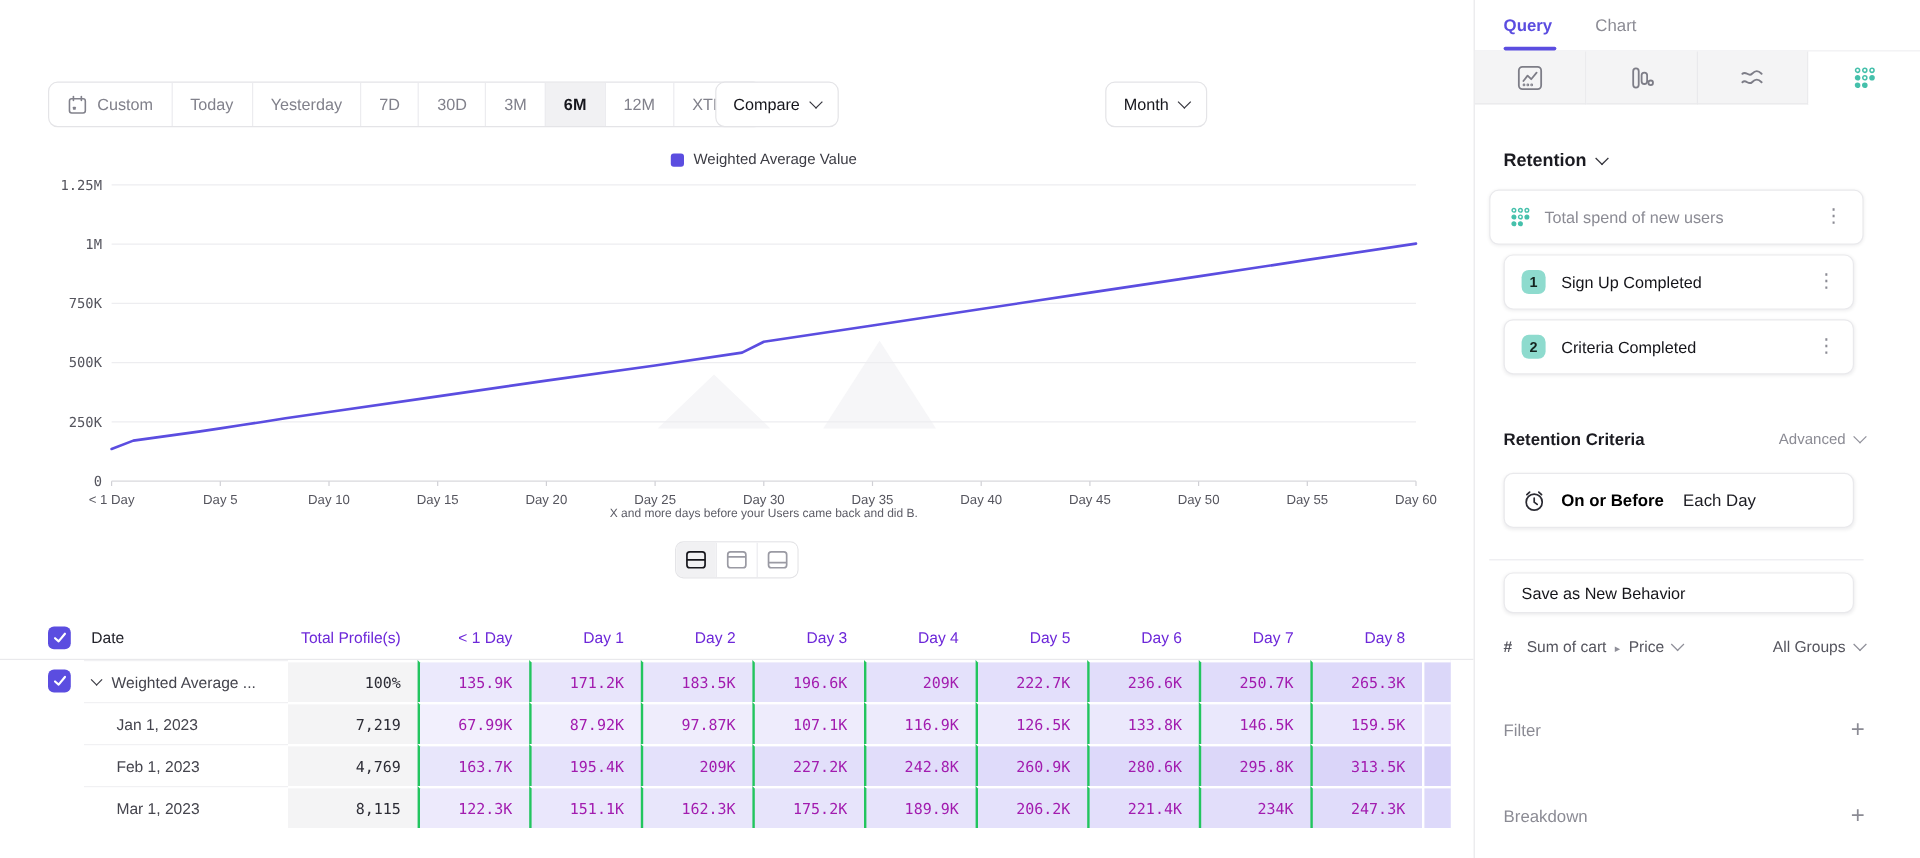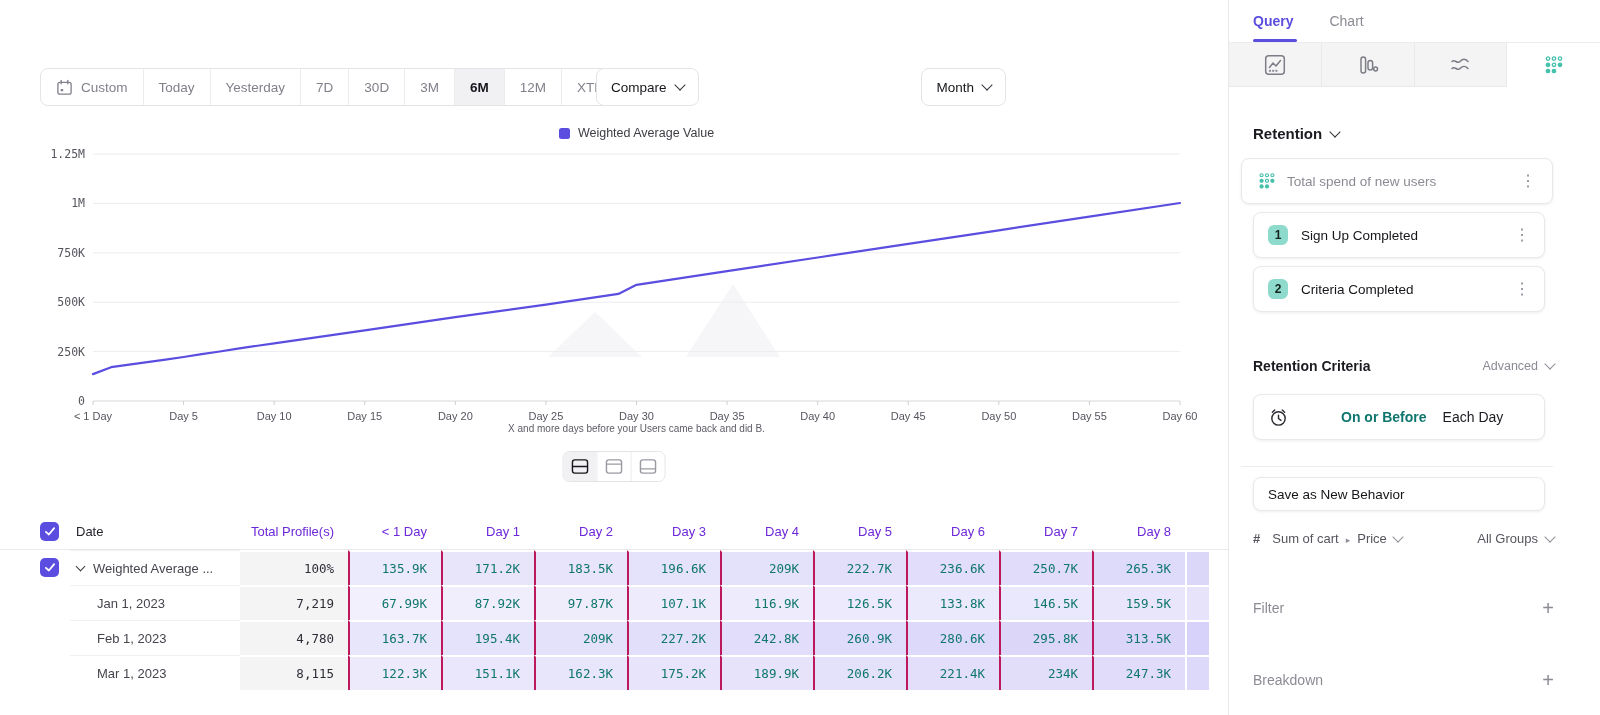--- a/index.html
+++ b/index.html
@@ -48,21 +48,21 @@
 
   
   .table{position:absolute;left:0;top:497px;width:1228px;}
   .trow{display:flex;align-items:stretch;height:35px;padding-left:40px;}
   .trow.thead{height:36px;border-bottom:1px solid #e9e9ec;}
   .cell{display:flex;align-items:center;box-sizing:border-box;}
   .ckc{width:30px;}
   .lblc{width:170px;font-size:13px;color:#45454e;}
   .numc{justify-content:flex-end;padding-right:14px;font-size:13px;}
   .totc{width:108px;background:#f4f4f5;color:#2d2d36;font-size:12.5px;border-top:2px solid #fff;}
-  .valc{width:93px;color:#0f766e;font-size:12.5px;border-top:2px solid #fff;border-left:2px solid #be185d;}
+  .valc{width:93px;color:#a21caf;font-size:12.5px;border-top:2px solid #fff;border-left:2px solid #22c55e;}
   .sliver{width:24px;border-top:2px solid #fff;border-left:2px solid #fff;}
   .headc{color:#6d28d9;font-size:13px;background:none!important;border:none!important;}
   .headc.date{color:#23232b;font-weight:500;padding-left:6px;}
   .trow .lblc{border-top:1px solid #f1f1f3;}
   .trow.thead .lblc,.trow.thead .ckc{border-top:none;}
   .cb{width:19px;height:19px;border-radius:5px;background:var(--accent);display:flex;align-items:center;
       justify-content:center;cursor:pointer;}
   .rowchev{display:inline-block;width:6px;height:6px;border-right:1.5px solid #3a3a42;border-bottom:1.5px solid #3a3a42;
            transform:rotate(45deg);margin:-3px 9px 0 7px;}
   .indent{padding-left:27px;}
@@ -91,21 +91,21 @@
   .bicon{display:flex;color:var(--teal);}
   .stepcard{margin-top:8px;width:292px;height:46px;padding:0 14px;gap:13px;cursor:pointer;}
   .badge{width:20px;height:20px;border-radius:6px;background:var(--teal-badge);color:#15241f;font-size:12px;
          font-weight:600;display:flex;align-items:center;justify-content:center;}
   .steplab{flex:1;font-size:13.5px;color:#15151a;}
   .crit-row{margin-top:46px;display:flex;align-items:center;justify-content:space-between;}
   .crit-label{font-size:14px;font-weight:700;color:#1b1b21;}
   .adv{display:flex;align-items:center;gap:8px;font-size:12.5px;color:#8b8b94;cursor:pointer;}
   .crit-card{margin-top:20px;width:292px;height:46px;padding:0 14px;gap:12px;cursor:pointer;}
   .clockicon{display:flex;color:#2a2a32;}
-  .timing{font-size:14px;font-weight:600;color:#0f766e;margin-left:40px;}
+  .timing{font-size:14px;font-weight:600;color:#000000;}
   .window{font-size:14px;color:#1b1b21;margin-left:4px;}
   .divider{margin:26px 0 0 -12px;width:312px;height:1px;background:#ececef;}
   .save-card{margin-top:10px;width:292px;height:34px;padding:0 14px;font-size:13.5px;font-weight:500;color:#15151a;
              cursor:pointer;}
   .measure-row{margin-top:20px;display:flex;align-items:center;gap:12px;font-size:13px;color:#55555e;}
   .hash{font-weight:600;color:#55555e;}
   .mprop{display:flex;align-items:center;gap:7px;cursor:pointer;flex:1;}
   .arr::before{content:"\25B8";font-size:9px;color:#8f8f99;}
   .groups{display:flex;align-items:center;gap:8px;cursor:pointer;}
   .addrow{margin-top:52px;display:flex;align-items:center;justify-content:space-between;font-size:14px;
@@ -297,21 +297,21 @@
           <div class="cell numc valc mono" style="background: rgba(103, 84, 231, 0.13);">133.8K</div>
           <div class="cell numc valc mono" style="background: rgba(103, 84, 231, 0.137);">146.5K</div>
           <div class="cell numc valc mono" style="background: rgba(103, 84, 231, 0.145);">159.5K</div>
           <div class="cell sliver" style="background: rgba(103, 84, 231, 0.165);"></div>
         </div>
         <div class="trow">
           <div class="cell ckc"></div>
           <div class="cell lblc indent">
             <span>Feb 1, 2023</span>
           </div>
-          <div class="cell numc totc mono">4,780</div>
+          <div class="cell numc totc mono">4,769</div>
           <div class="cell numc valc mono" style="background: rgba(103, 84, 231, 0.15);">163.7K</div>
           <div class="cell numc valc mono" style="background: rgba(103, 84, 231, 0.17);">195.4K</div>
           <div class="cell numc valc mono" style="background: rgba(103, 84, 231, 0.176);">209K</div>
           <div class="cell numc valc mono" style="background: rgba(103, 84, 231, 0.19);">227.2K</div>
           <div class="cell numc valc mono" style="background: rgba(103, 84, 231, 0.2);">242.8K</div>
           <div class="cell numc valc mono" style="background: rgba(103, 84, 231, 0.21);">260.9K</div>
           <div class="cell numc valc mono" style="background: rgba(103, 84, 231, 0.224);">280.6K</div>
           <div class="cell numc valc mono" style="background: rgba(103, 84, 231, 0.23);">295.8K</div>
           <div class="cell numc valc mono" style="background: rgba(103, 84, 231, 0.243);">313.5K</div>
           <div class="cell sliver" style="background: rgba(103, 84, 231, 0.263);"></div>

